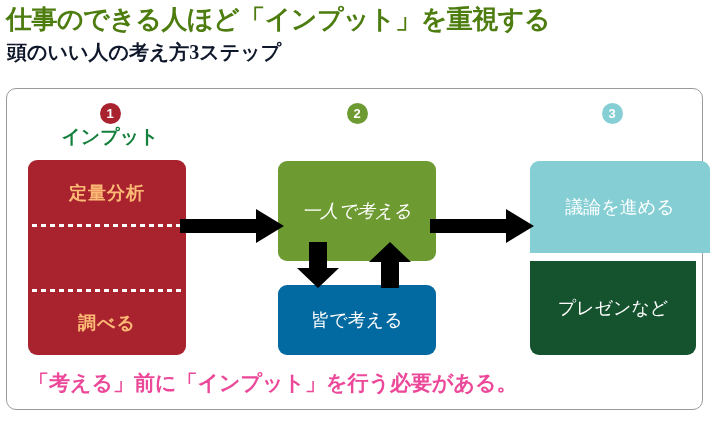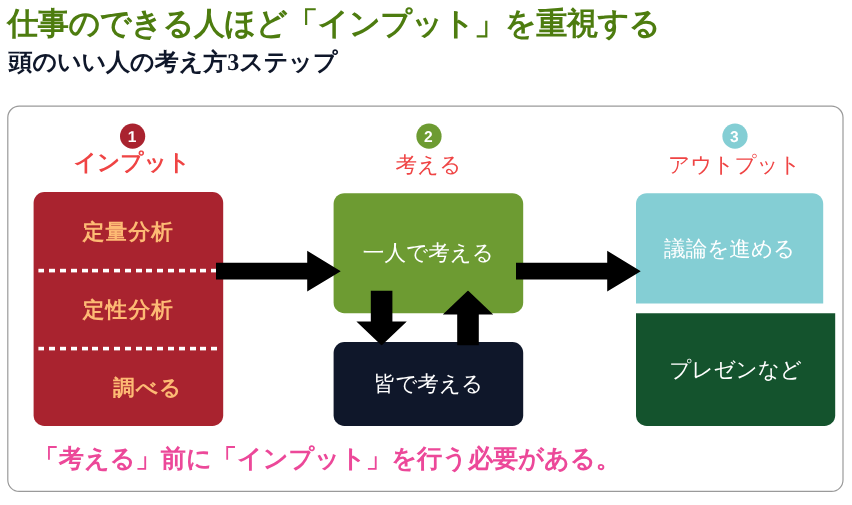--- a/index.html
+++ b/index.html
@@ -68,21 +68,21 @@
     color: #ffffff;
     font-size: 13px;
     font-weight: bold;
     line-height: 21px;
     text-align: center;
   }
   .step-label {
     font-size: 18px;
     line-height: 22px;
     white-space: nowrap;
-    color: #ef4444;
+    color: #15803d;
   }
   .step-label.bold { font-weight: bold; font-size: 19px; }
 
   #step-head-1 { left: 30px;  top: 103px; width: 160px; }
   #step-head-2 { left: 278px; top: 103px; width: 158px; }
   #step-head-3 { left: 528px; top: 103px; width: 168px; }
 
   
   .box {
     position: absolute;
@@ -116,47 +116,47 @@
     align-items: center;
     justify-content: center;
     color: #fdba74;
     font-size: 18px;
     font-weight: bold;
     letter-spacing: 1px;
     white-space: nowrap;
   }
   #red-cell-0 { top: 0px; }
   #red-cell-1 { top: 65px; }
-  #red-cell-2 { top: 130px; padding-left: 16px; }
+  #red-cell-2 { top: 130px; }
   .red-divider {
     position: absolute;
     left: 4px;
     width: 150px;
     height: 3px;
     background-image: repeating-linear-gradient(
       to right, #ffffff 0px, #ffffff 5px, rgba(255,255,255,0) 5px, rgba(255,255,255,0) 9px);
   }
   #red-divider-0 { top: 64px; }
   #red-divider-1 { top: 129px; }
 
   
   #green-box-top {
     left: 278px; top: 161px; width: 158px; height: 100px;
     background: #6d9b32; border-radius: 9px;
-    font-weight: normal; font-size: 18px;
+    font-weight: normal; font-size: 18px; font-style: italic;
   }
   #green-box-bottom {
     left: 278px; top: 285px; width: 158px; height: 70px;
-    background: #0f172a; border-radius: 9px;
+    background: #0369a1; border-radius: 9px;
     font-weight: normal; font-size: 18px;
   }
 
   
   #cyan-box-top {
-    left: 530px; top: 161px; width: 156px; height: 92px;
+    left: 530px; top: 161px; width: 180px; height: 92px;
     background: #84ced4; border-radius: 9px 9px 0 0;
     font-weight: normal; font-size: 18px;
   }
   #cyan-box-bottom {
     left: 530px; top: 261px; width: 166px; height: 94px;
     background: #14532d; border-radius: 0 0 9px 9px;
     font-weight: normal; font-size: 18px;
   }
 
   
@@ -187,32 +187,29 @@
 
 <div class="frame"></div>
 
 <div class="step-head" id="step-head-1">
   <div class="badge" style="background:#a9232f;">1</div>
   <div class="step-label bold">インプット</div>
 </div>
 
 <div class="step-head" id="step-head-2">
   <div class="badge" style="background:#6d9b32;">2</div>
-  <div class="step-label">考える</div>
 </div>
 
 <div class="step-head" id="step-head-3">
   <div class="badge" style="background:#84ced4;">3</div>
-  <div class="step-label">アウトプット</div>
 </div>
 
 <div id="red-stack">
   <div class="red-cell" id="red-cell-0">定量分析</div>
   <div class="red-divider" id="red-divider-0"></div>
-  <div class="red-cell" id="red-cell-1">定性分析</div>
   <div class="red-divider" id="red-divider-1"></div>
   <div class="red-cell" id="red-cell-2">調べる</div>
 </div>
 
 <div class="box" id="green-box-top">一人で考える</div>
 <div class="box" id="green-box-bottom">皆で考える</div>
 
 <div class="box" id="cyan-box-top">議論を進める</div>
 <div class="box" id="cyan-box-bottom">プレゼンなど</div>
 

